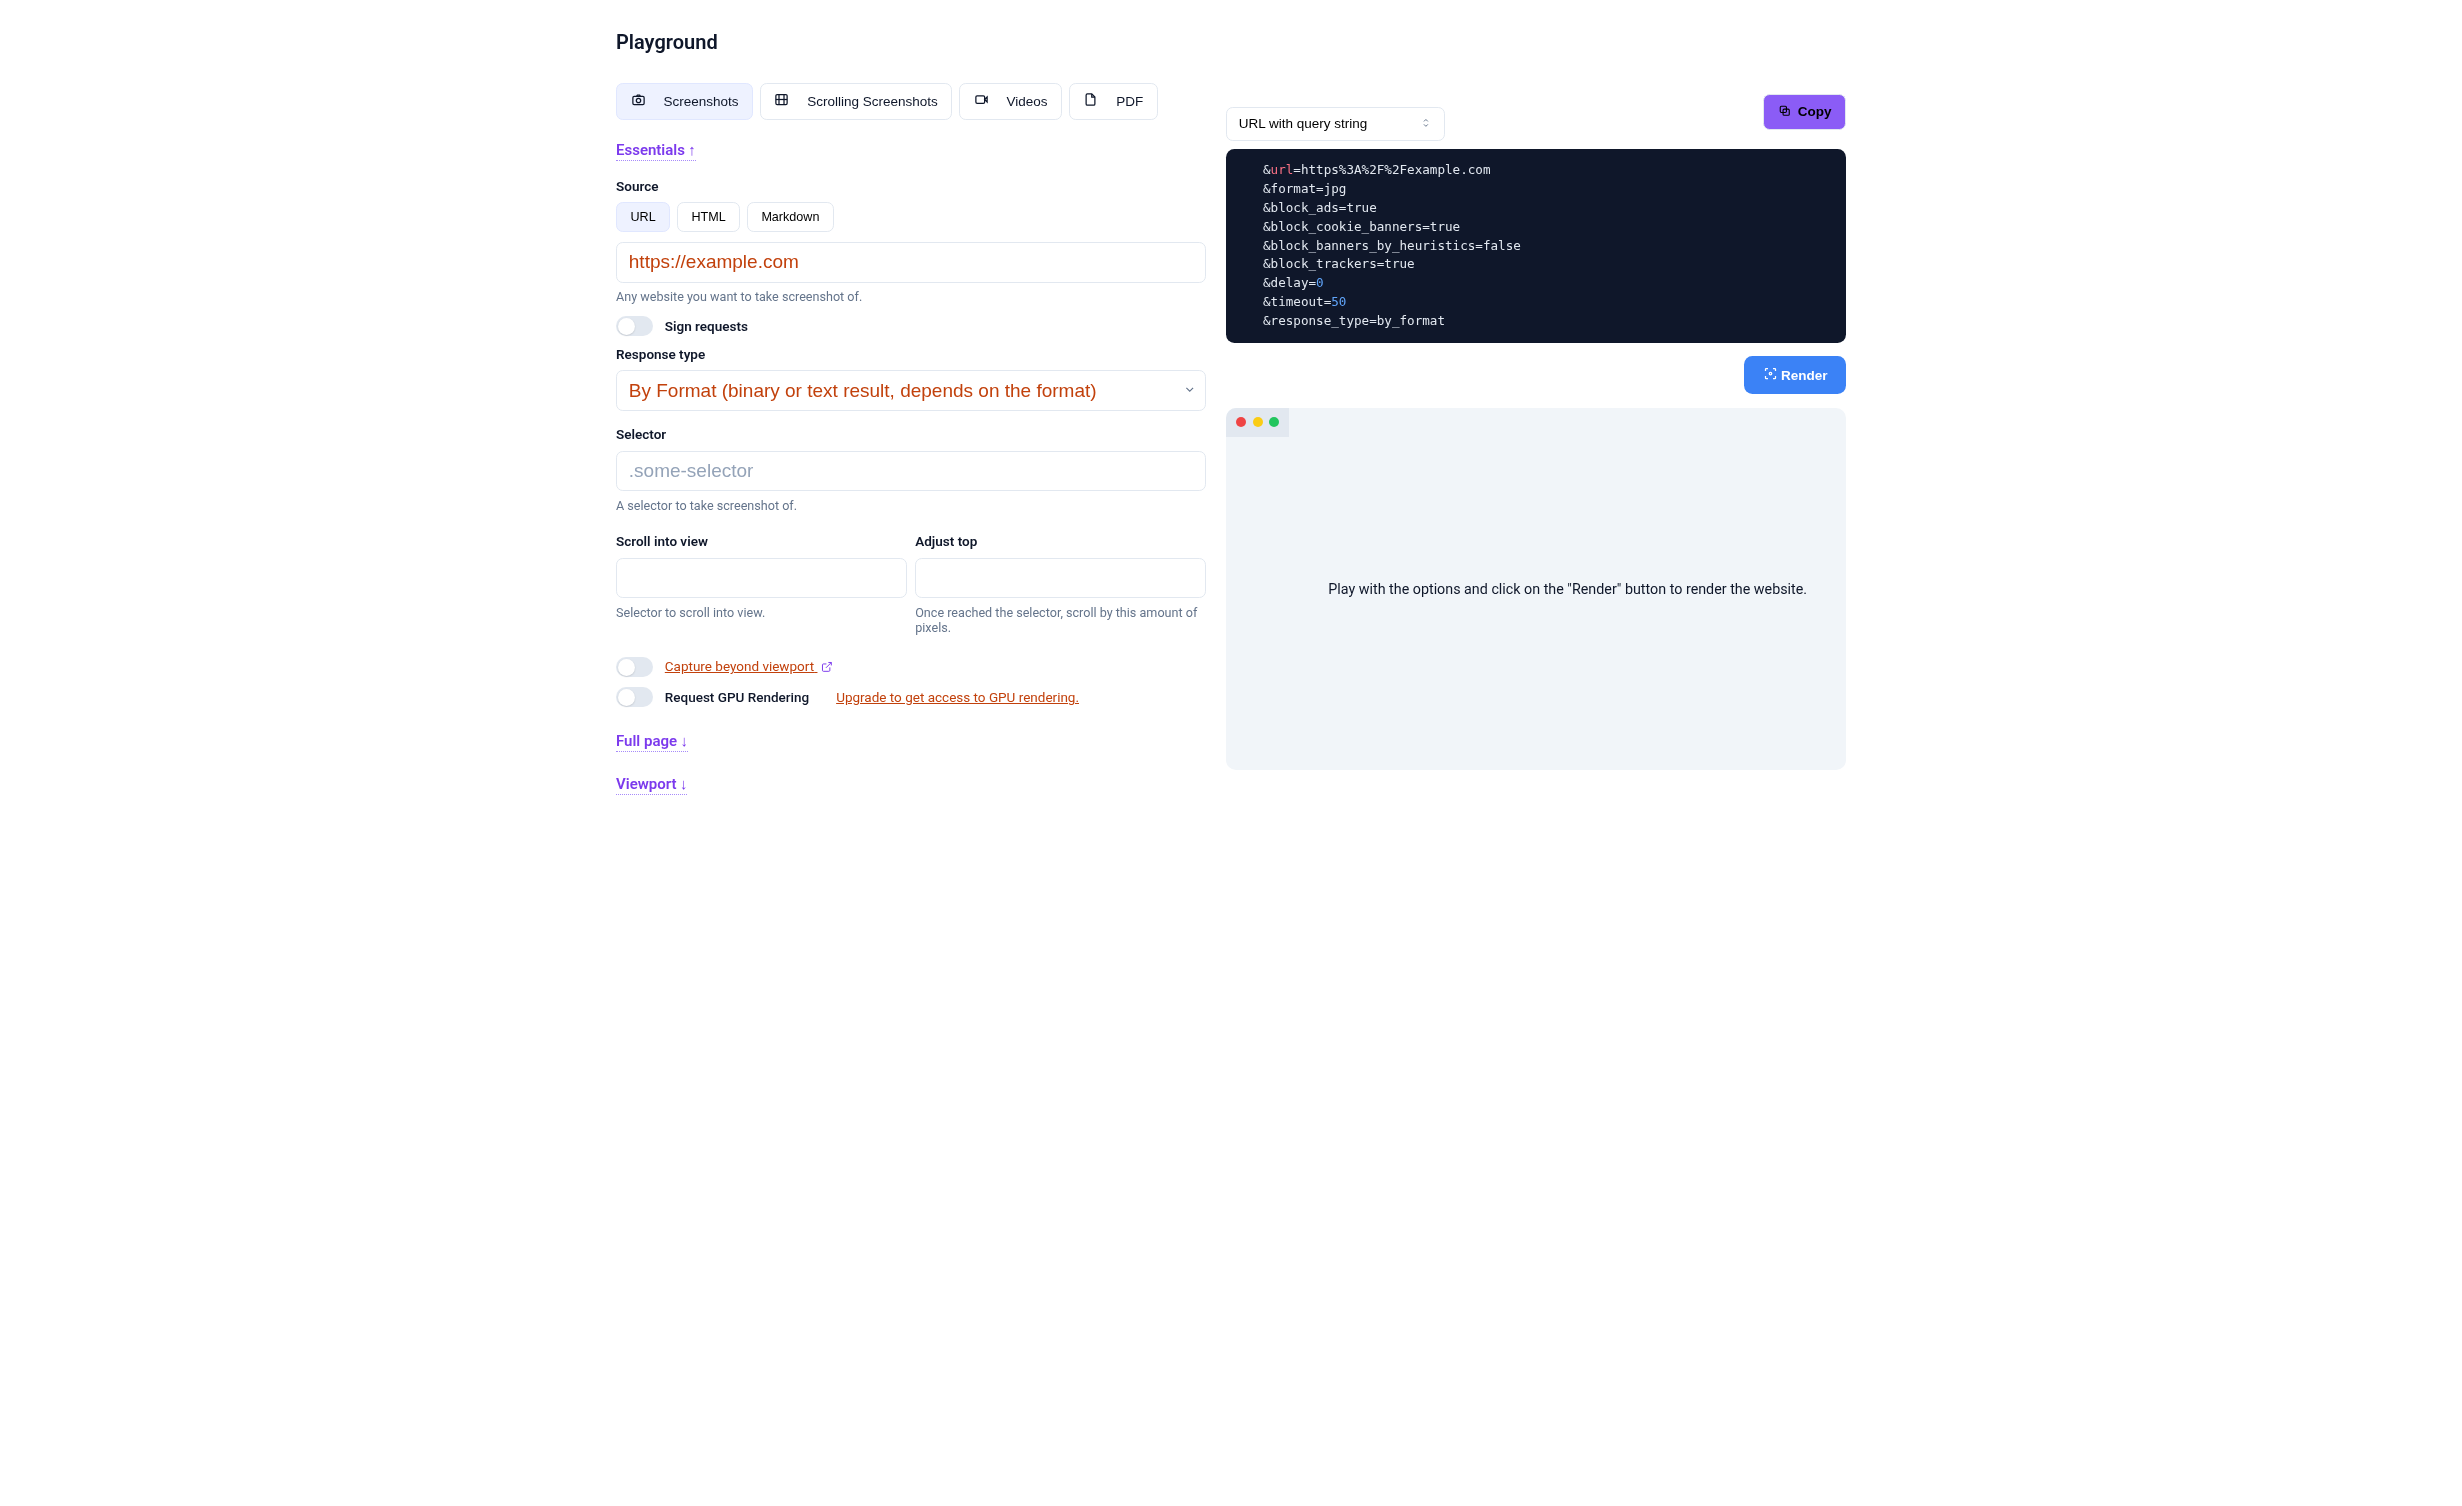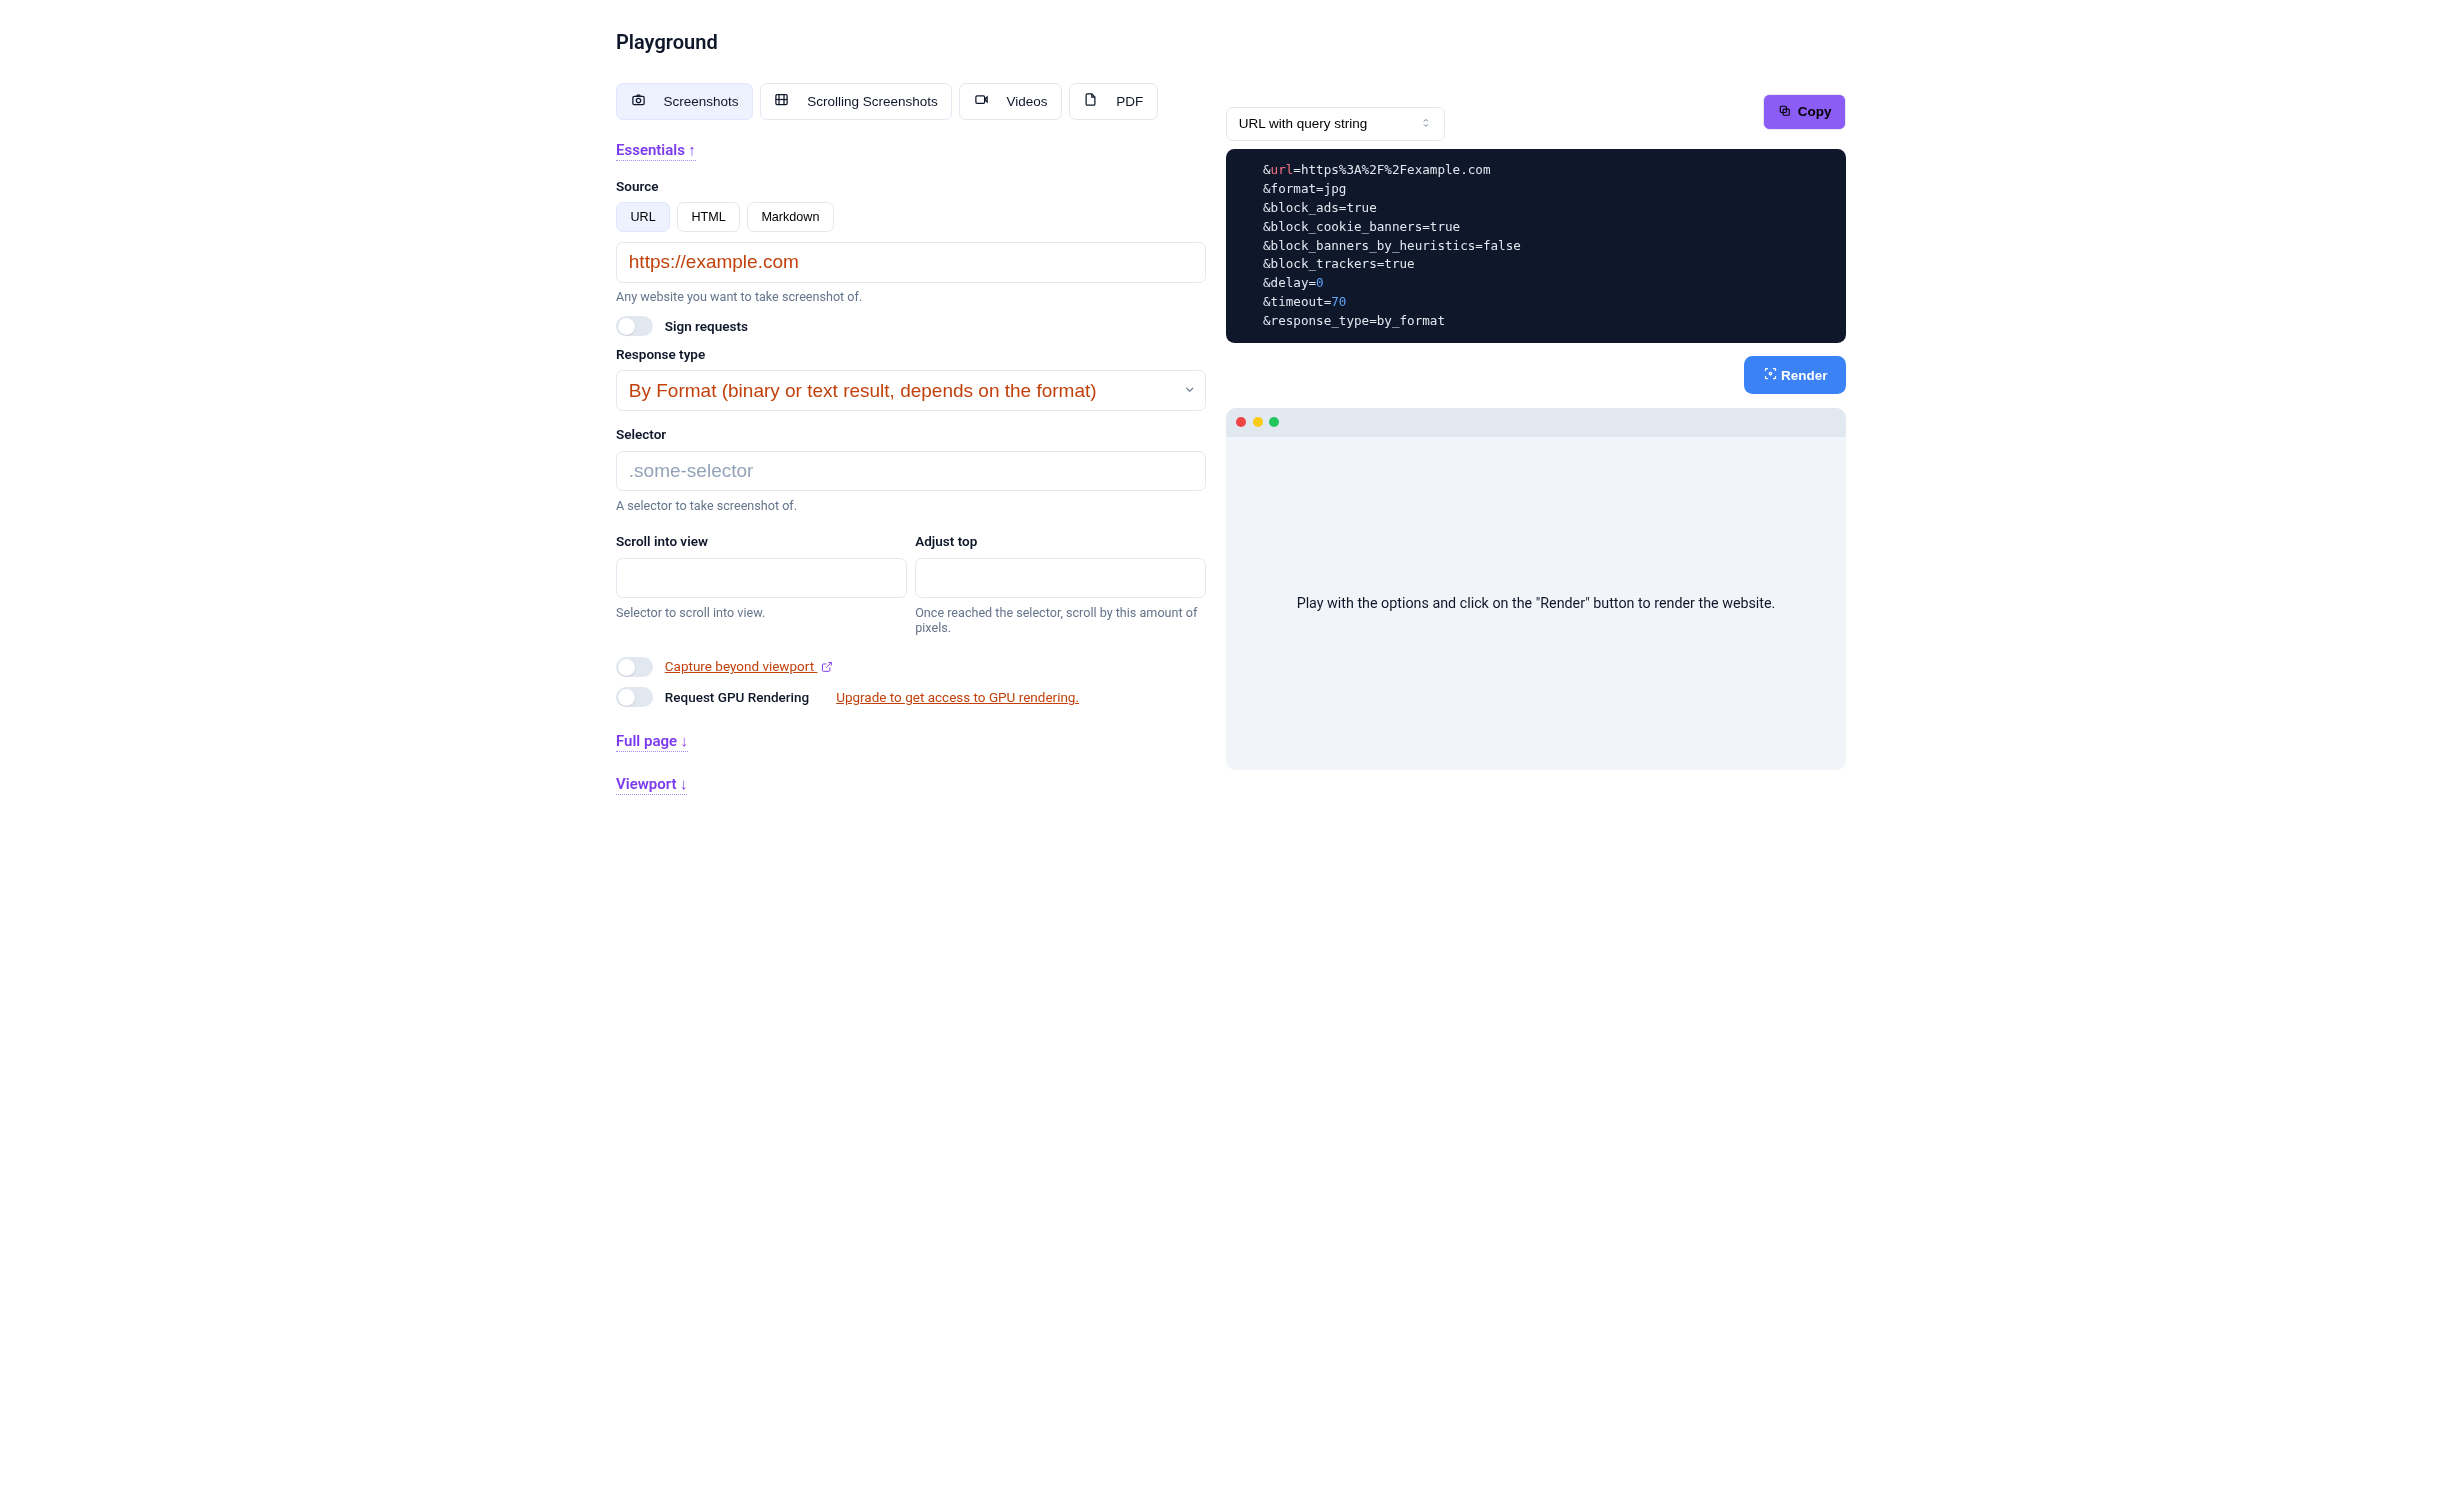--- a/index.html
+++ b/index.html
@@ -98,21 +98,21 @@
 .render-bar { display:flex; justify-content:flex-end; margin:13.5px 0; }
 .render-btn {
   display:flex; align-items:center; gap:3px;
   background:#3b82f6; color:#fff; border:none; border-radius:8.4px;
   padding:10px 18.5px; font-size:13.5px; font-weight:600; cursor:pointer;
 }
 .render-btn svg { width:15px; height:15px; }
 
 .browser {
   border-radius:10px; overflow:hidden; background:#f1f5f9;
-  display:flex; flex-direction:column; min-height:362px;
+  display:flex; min-height:362px;
 }
 .browser-head {
   height:29px; background:#e2e8f0; display:flex; align-items:center; padding:0 10px; gap:6.7px;
 }
 .dot { width:10px; height:10px; border-radius:50%; }
 .dot.r { background:#ef4444; } .dot.y { background:#facc15; } .dot.g { background:#22c55e; }
 .browser-body {
   flex:1; display:flex; align-items:center; justify-content:center;
   color:#0f172a; font-size:14.3px; padding: 25px;
 }
@@ -268,21 +268,21 @@
         </button>
       </div>
 
       <div class="code-block" id="code-block">&amp;<span class="k-orange">url</span>=https%3A%2F%2Fexample.com
 &amp;format=jpg
 &amp;block_ads=true
 &amp;block_cookie_banners=true
 &amp;block_banners_by_heuristics=false
 &amp;block_trackers=true
 &amp;delay=<span class="k-blue">0</span>
-&amp;timeout=<span class="k-blue">70</span>
+&amp;timeout=<span class="k-blue">50</span>
 &amp;response_type=by_format</div>
 
       <div class="render-bar">
         <button class="render-btn">
           <span>
             <svg viewBox="0 0 24 24" fill="none" stroke="currentColor" stroke-width="2">
                 <path d="M4 8V5a1 1 0 0 1 1-1h3"></path>
                 <path d="M20 8V5a1 1 0 0 0-1-1h-3"></path>
                 <path d="M4 16v3a1 1 0 0 0 1 1h3"></path>
                 <path d="M20 16v3a1 1 0 0 1-1 1h-3"></path>

